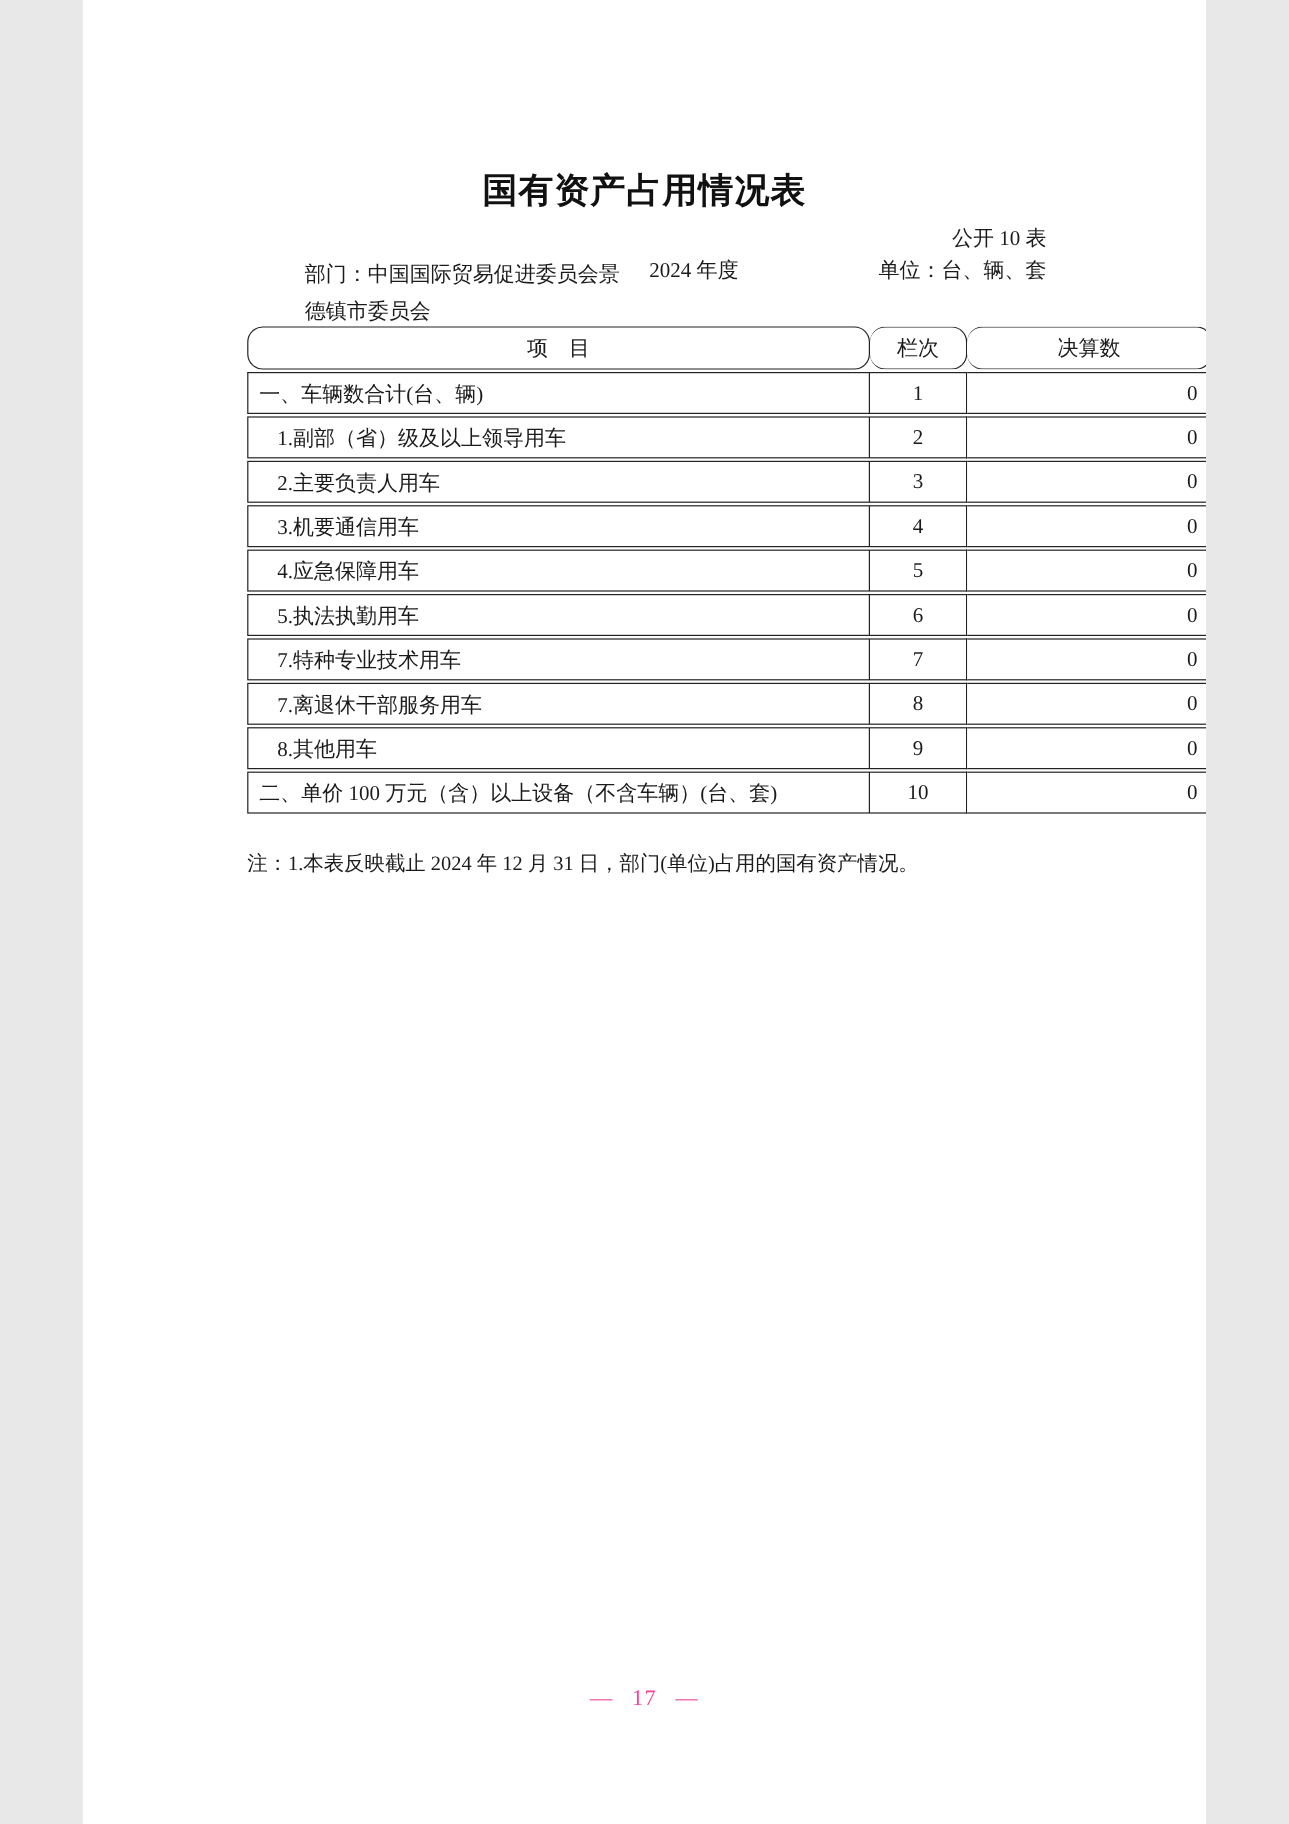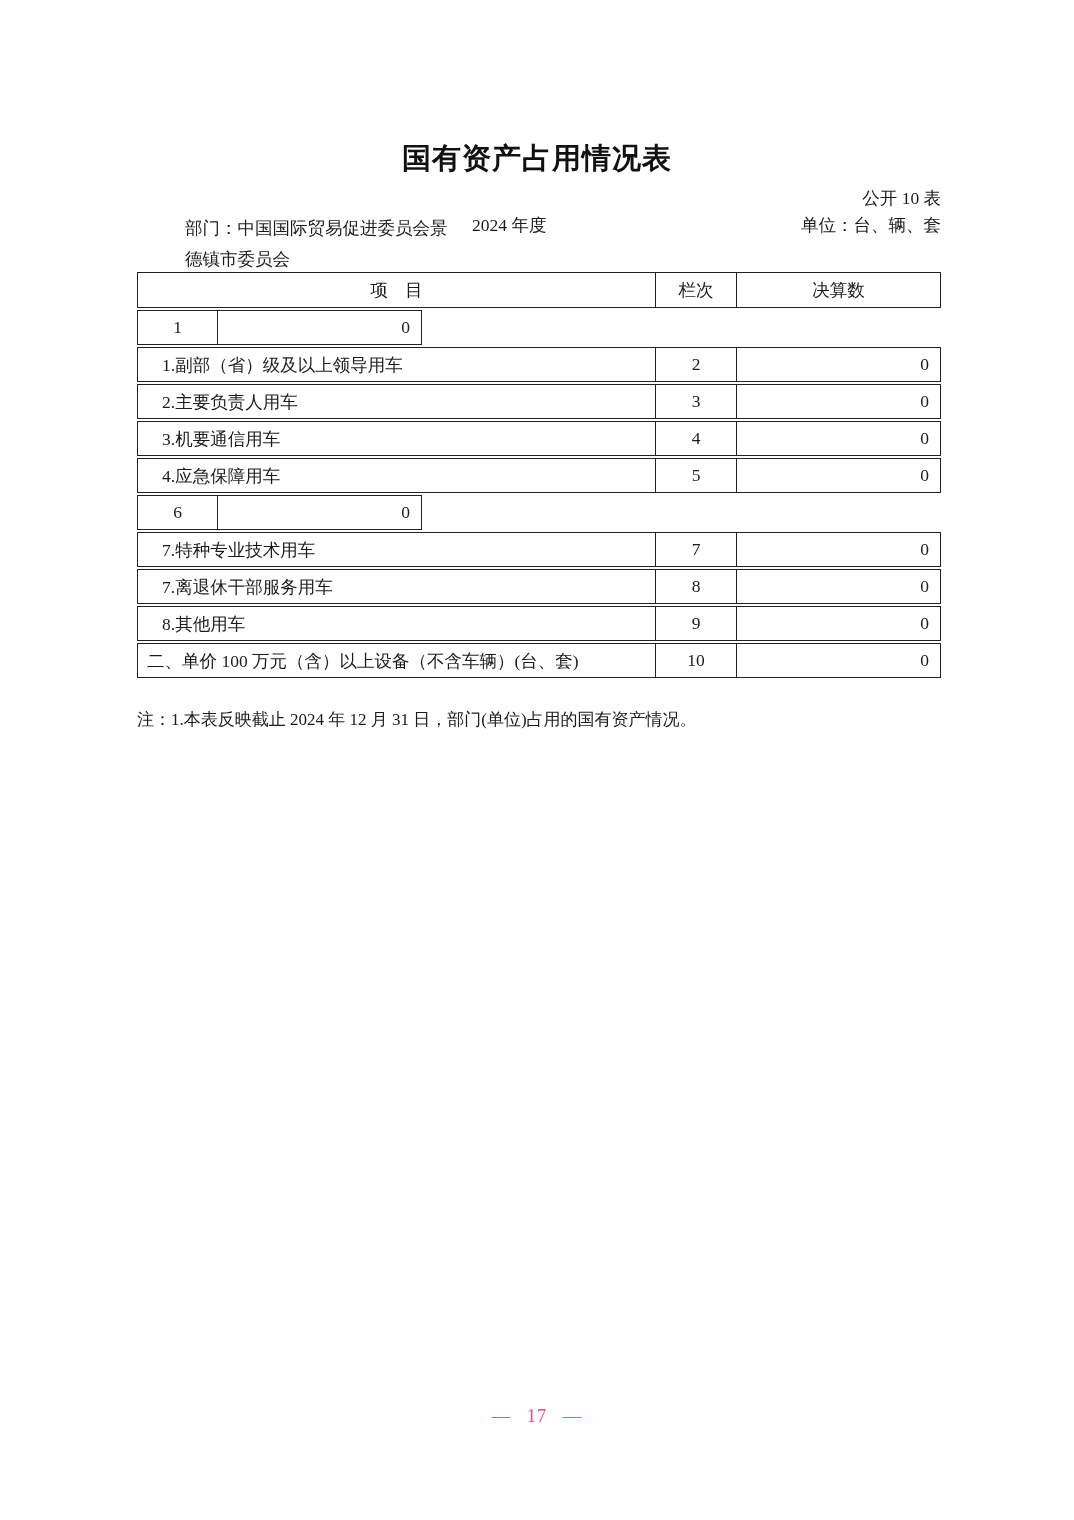--- a/index.html
+++ b/index.html
@@ -1,18 +1,18 @@
 <!DOCTYPE html>
 <html><head>
 <meta charset="utf-8">
 <style>
   html,body { margin:0; padding:0; background:#e8e8e8; }
   .page {
     position:relative;
-    width:1074px; height:1520px;
+    width:936px; height:1520px;
     margin:0 auto;
     background:#ffffff;
     font-family:"Liberation Serif","DejaVu Serif",serif;
     color:#1b1b1b;
     overflow:hidden;
   }
   .title {
     position:absolute; top:139px; left:0; width:100%;
     text-align:center;
     font-family:"Liberation Sans","DejaVu Sans",sans-serif;
@@ -44,21 +44,21 @@
     border:1.5px solid #222;
     display:flex; align-items:center;
     font-size:17.5px;
     background:#fff;
     height:35px;
   }
   .tcell + .tcell { border-left:none; }
   .c-item { width:519px; padding-left:9px; justify-content:flex-start; }
   .c-col  { width:81px;  justify-content:center; }
   .c-val  { width:204px; justify-content:flex-end; padding-right:11px; }
-  .thead .tcell { height:36px; justify-content:center; padding:0; }
+  .thead .tcell { height:36px; justify-content:center; padding:0;border-radius:13px; }
   .indent .c-item { padding-left:24px; }
   .notes {
     position:absolute; top:704px; left:137px; width:720px;
     font-size:17px; line-height:31px;
   }
   .note-2 { padding-left:37px; }
   .page-number {
     position:absolute; top:1406px; left:0; width:100%;
     text-align:center; font-size:18.5px; letter-spacing:1px; word-spacing:10px;
     color:#ec4899;
@@ -79,20 +79,21 @@
 
   <div class="assets-table">
 
     <div class="trow thead">
       <div class="tcell c-item">项　目</div>
       <div class="tcell c-col">栏次</div>
       <div class="tcell c-val">决算数</div>
     </div>
 
     <div class="trow">
+      <div class="tcell c-item">一、车辆数合计(台、辆)</div>
       <div class="tcell c-col">1</div>
       <div class="tcell c-val">0</div>
     </div>
 
     <div class="trow indent">
       <div class="tcell c-item">1.副部（省）级及以上领导用车</div>
       <div class="tcell c-col">2</div>
       <div class="tcell c-val">0</div>
     </div>
 
@@ -108,20 +109,21 @@
       <div class="tcell c-val">0</div>
     </div>
 
     <div class="trow indent">
       <div class="tcell c-item">4.应急保障用车</div>
       <div class="tcell c-col">5</div>
       <div class="tcell c-val">0</div>
     </div>
 
     <div class="trow indent">
+      <div class="tcell c-item">5.执法执勤用车</div>
       <div class="tcell c-col">6</div>
       <div class="tcell c-val">0</div>
     </div>
 
     <div class="trow indent">
       <div class="tcell c-item">7.特种专业技术用车</div>
       <div class="tcell c-col">7</div>
       <div class="tcell c-val">0</div>
     </div>
 

